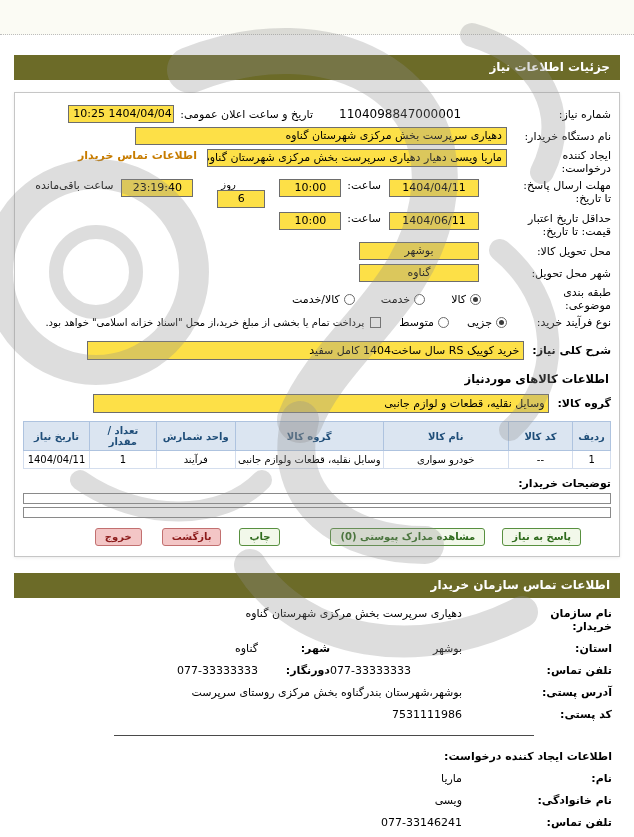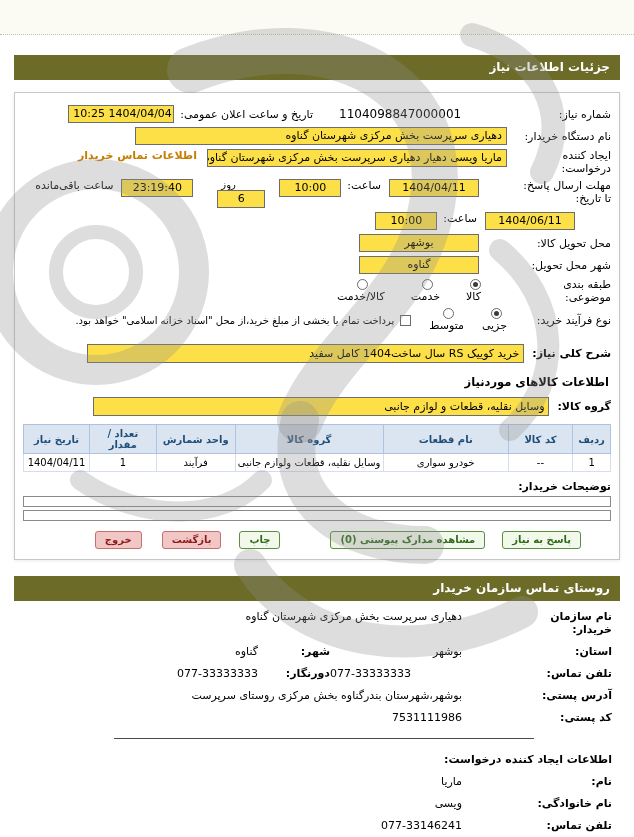--- a/index.html
+++ b/index.html
@@ -60,21 +60,21 @@
     background:#fff; display:inline-block; position:relative; margin-left:4px; flex:0 0 auto;
   }
   .radio.checked::after {
     content:""; position:absolute; top:2px; left:2px; right:2px; bottom:2px;
     background:#3b3b3b; border-radius:50%;
   }
   .checkbox {
     width:11px; height:11px; border:1px solid #6a6a6a; background:#fff;
     display:inline-block; flex:0 0 auto;
   }
-  .opt { display:inline-flex; align-items:center;flex-direction:column; }
+  .opt { display:inline-flex; align-items:center; }
   .olabel { font-size:11px; }
   .note { font-size:10px; white-space:nowrap; margin-right:6px; }
 
   .goods-title { font-weight:bold; font-size:11.5px; margin:12px 2px 0 0; }
 
   .gtable { width:100%; border-collapse:collapse; margin-top:8px; }
   .gtable th {
     background:#dbe5f1; color:#1f4e79; font-size:10px; font-weight:bold;
     border:1px solid #aec3df; padding:3px 2px; text-align:center;
   }
@@ -145,20 +145,21 @@
       <span class="box ltr" style="width:62px;margin-right:6px">10:00</span>
       <span class="mini">
         <span class="minilbl">روز</span>
         <span class="box ltr" style="width:48px">6</span>
       </span>
       <span class="box ltr" style="width:72px;margin-right:24px">23:19:40</span>
       <span class="lbl" style="margin-right:8px;width:80px">ساعت باقی‌مانده</span>
     </div>
 
     <div class="frow top">
+      <span class="lbl lw2">حداقل تاریخ اعتبار قیمت: تا تاریخ:</span>
       <span class="box ltr" style="width:90px;margin-right:36px">1404/06/11</span>
       <span class="lbl" style="margin-right:8px">ساعت:</span>
       <span class="box ltr" style="width:62px;margin-right:6px">10:00</span>
     </div>
 
     <div class="frow">
       <span class="lbl lw2">محل تحویل کالا:</span>
       <span class="box c" style="width:120px;margin-right:36px">بوشهر</span>
     </div>
 
@@ -207,21 +208,21 @@
     <div class="frow" style="margin-top:8px">
       <span class="lbl bold" style="white-space:nowrap">گروه کالا:</span>
       <span class="box" style="flex:1;margin-right:8px;margin-left:70px;height:19px;line-height:17px">وسایل نقلیه، قطعات و لوازم جانبی</span>
     </div>
 
     <table class="gtable">
       <thead>
         <tr>
           <th style="width:38px">ردیف</th>
           <th style="width:66px">کد کالا</th>
-          <th style="width:128px">نام قطعات</th>
+          <th style="width:128px">نام کالا</th>
           <th style="width:152px">گروه کالا</th>
           <th style="width:80px">واحد شمارش</th>
           <th style="width:68px">تعداد / مقدار</th>
           <th style="width:66px">تاریخ نیاز</th>
         </tr>
       </thead>
       <tbody>
         <tr>
           <td>1</td>
           <td>--</td>
@@ -244,21 +245,21 @@
       <button class="btn green" style="margin-right:30px">پاسخ به نیاز</button>
       <button class="btn green" style="margin-right:17px">مشاهده مدارک پیوستی (0)</button>
       <button class="btn green" style="margin-right:50px">چاپ</button>
       <button class="btn pink" style="margin-right:18px">بازگشت</button>
       <button class="btn pink" style="margin-right:20px">خروج</button>
     </div>
 
   </div>
 
   <div class="section-header second">
-    <span>روستای تماس سازمان خریدار</span>
+    <span>اطلاعات تماس سازمان خریدار</span>
   </div>
 
   <div class="contact">
 
     <div class="crow">
       <span class="clbl">نام سازمان خریدار:</span>
       <span class="cval">دهیاری سرپرست بخش مرکزی شهرستان گناوه</span>
     </div>
 
     <div class="crow">

